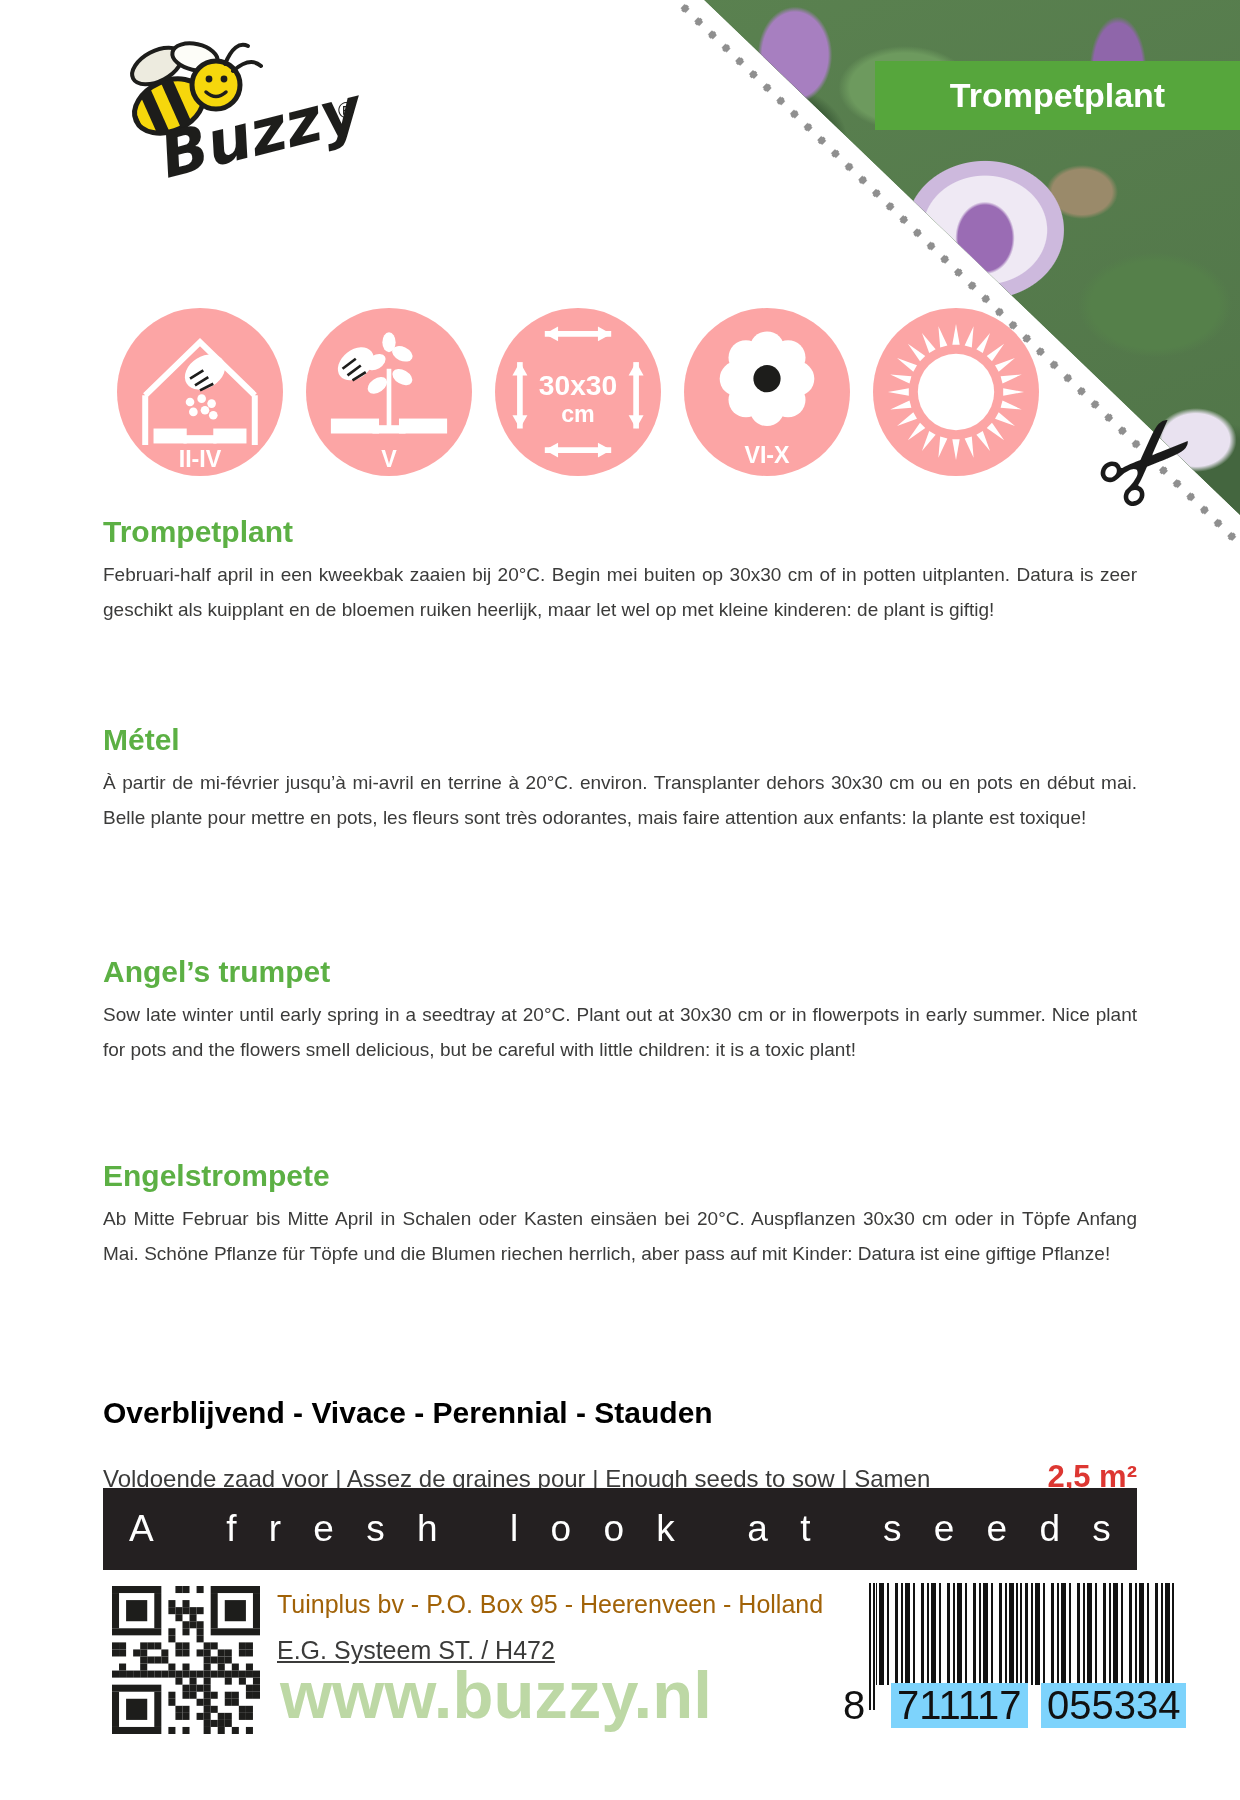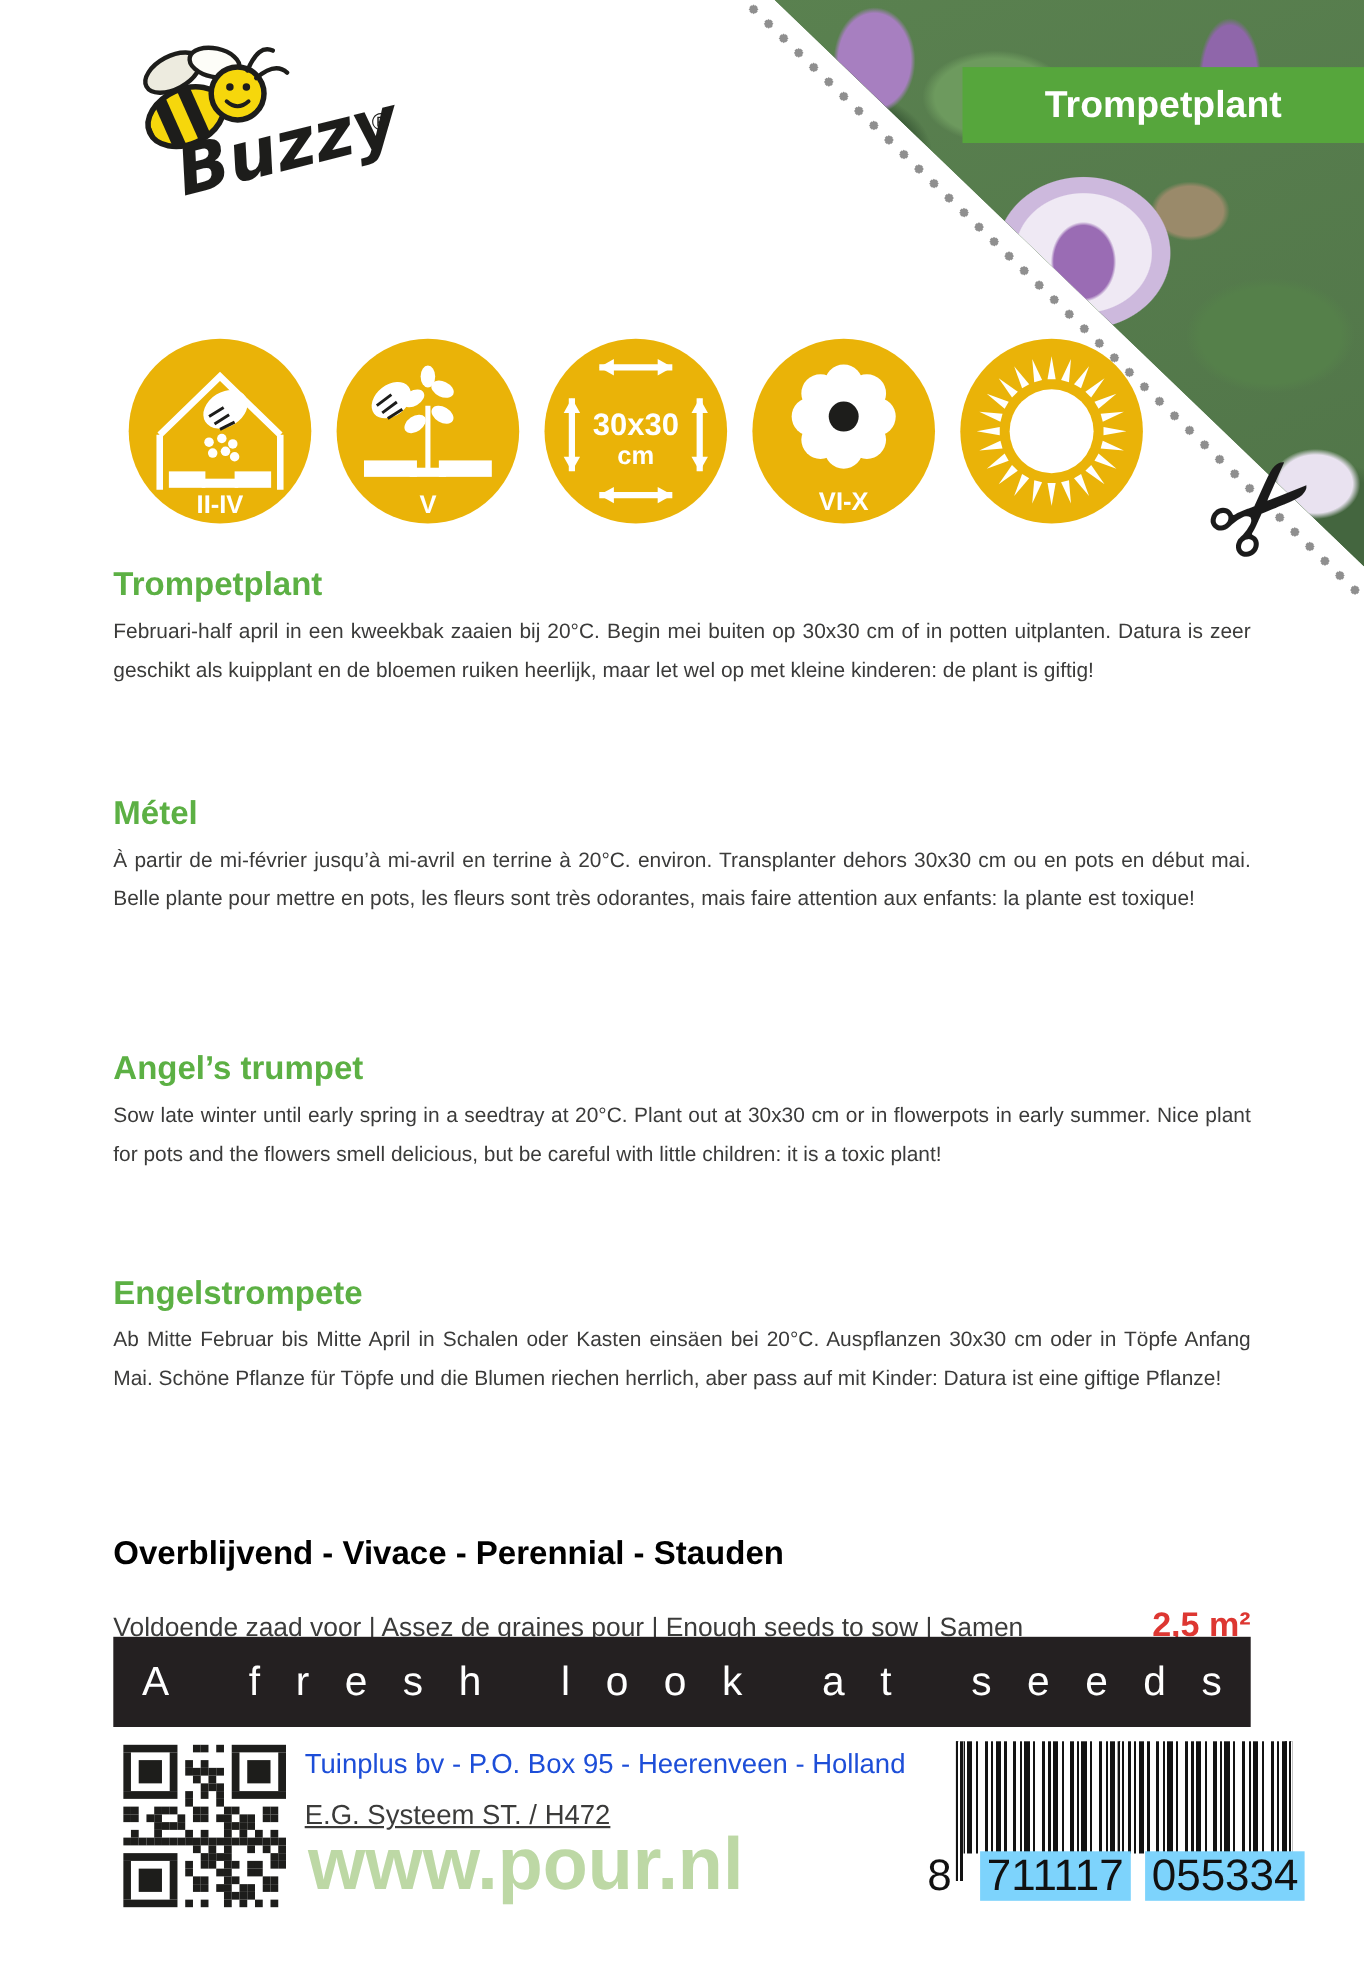--- a/index.html
+++ b/index.html
@@ -32,21 +32,21 @@
 
   
   #banner{position:absolute;left:875px;top:61px;width:365px;height:69px;background:#56a63c;
     color:#fff;font-weight:bold;font-size:34px;line-height:69px;text-align:center;}
 
   
   #logo{position:absolute;left:85px;top:22px;width:290px;height:180px;}
 
   
   .picto{position:absolute;top:308px;width:166px;height:168px;border-radius:50%;
-    background:#eab308;}
+    background:#fca5a5;}
   .picto svg{position:absolute;inset:0;width:100%;height:100%;}
   .picto text{font-family:"Liberation Sans",sans-serif;font-weight:bold;fill:#fff;}
 
   
   .section{position:absolute;left:103px;width:1034px;}
   .section h2{margin:0 0 9px 0;font-size:30px;line-height:32px;font-weight:bold;color:#5cb044;}
   .section p{margin:0;font-size:19px;line-height:35px;text-align:justify;color:#3b3b3a;}
   #perennial{position:absolute;left:103px;top:1396px;font-size:30px;font-weight:bold;color:#000000;}
   #seedsline{position:absolute;left:103px;top:1443px;width:1034px;display:flex;
     align-items:baseline;justify-content:space-between;}
@@ -55,21 +55,21 @@
 
   
   #bar{position:absolute;left:103px;top:1488px;width:1034px;height:82px;background:#242021;
     display:flex;align-items:center;}
   #bar .letters{flex:1;display:flex;justify-content:space-between;padding:0 26px;
     color:#fff;font-size:37px;font-weight:400;}
   #bar .letters span{min-width:8px;text-align:center;}
 
   
   #qr{position:absolute;left:112px;top:1586px;width:148px;height:148px;}
-  #addr1{position:absolute;left:277px;top:1590px;font-size:25px;color:#1d4ed8;}
+  #addr1{position:absolute;left:277px;top:1590px;font-size:25px;color:#a16207;}
   #addr2{position:absolute;left:277px;top:1636px;font-size:25px;color:#3b3b3a;text-decoration:underline;}
   #site{position:absolute;left:280px;top:1656px;font-size:67px;font-weight:bold;color:#bdd8a5;}
 
   #barcode{position:absolute;left:843px;top:1583px;width:334px;height:160px;}
   #bars{position:absolute;left:26px;top:0;width:306px;height:102px;
     background:repeating-linear-gradient(90deg,#131313 0 3px,#fff 3px 6px,#131313 6px 8px,
       #fff 8px 10px,#131313 10px 15px,#fff 15px 18px,#131313 18px 20px,#fff 20px 26px);}
   .guard{position:absolute;top:0;width:7px;height:127px;
     background:linear-gradient(90deg,#131313 0 2px,#fff 2px 4px,#131313 4px 6px,#fff 6px);}
   #g1{left:26px;} #g2{left:173px;} #g3{left:325px;}
@@ -410,21 +410,21 @@
       <rect x="8" y="20" width="1" height="1" fill="#1d1d1b"></rect>
       <rect x="10" y="20" width="1" height="1" fill="#1d1d1b"></rect>
       <rect x="13" y="20" width="1" height="1" fill="#1d1d1b"></rect>
       <rect x="15" y="20" width="1" height="1" fill="#1d1d1b"></rect>
       <rect x="17" y="20" width="1" height="1" fill="#1d1d1b"></rect>
       <rect x="19" y="20" width="1" height="1" fill="#1d1d1b"></rect>
     </svg>
 
   <div id="addr1">Tuinplus bv - P.O. Box 95 - Heerenveen - Holland</div>
   <div id="addr2">E.G. Systeem ST. / H472</div>
-  <div id="site">www.pour.nl</div>
+  <div id="site">www.buzzy.nl</div>
 
   <div id="barcode">
     <div id="bars"></div>
     <div class="guard" id="g1"></div>
     <div class="guard" id="g2"></div>
     <div class="guard" id="g3"></div>
     <span class="bcd" id="bcd-first">8</span>
     <span class="bcd" id="bcd-left">711117</span>
     <span class="bcd" id="bcd-right">055334</span>
   </div>

